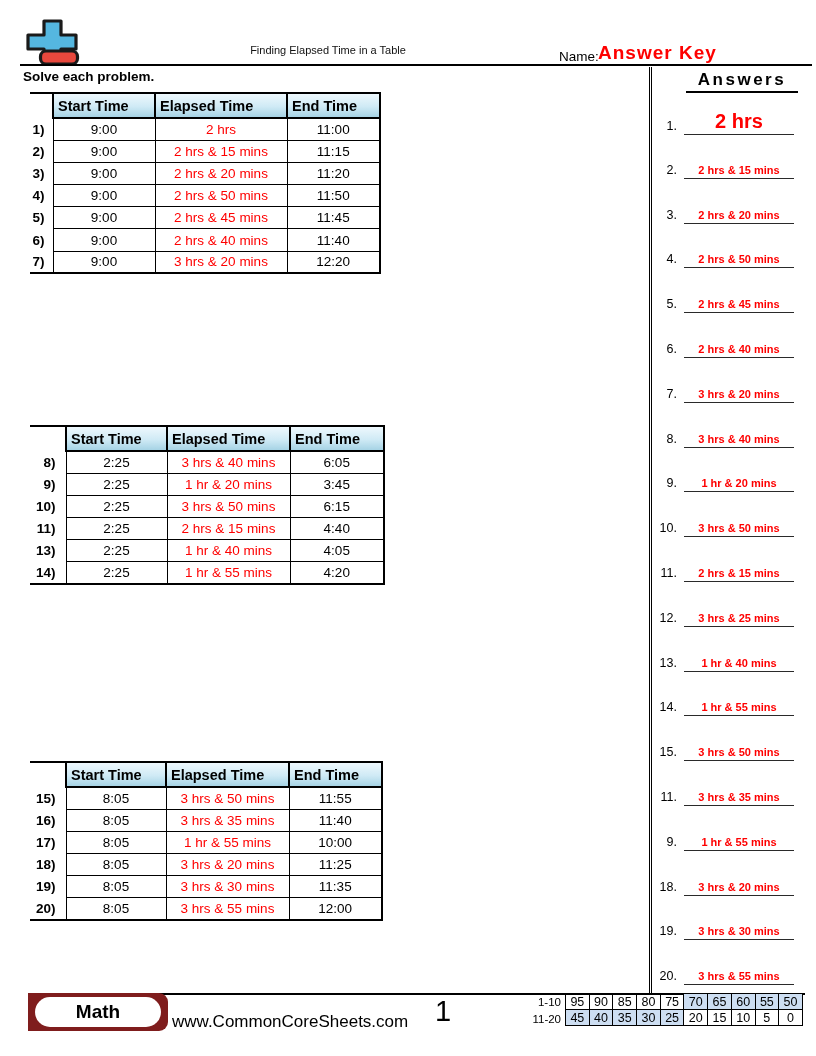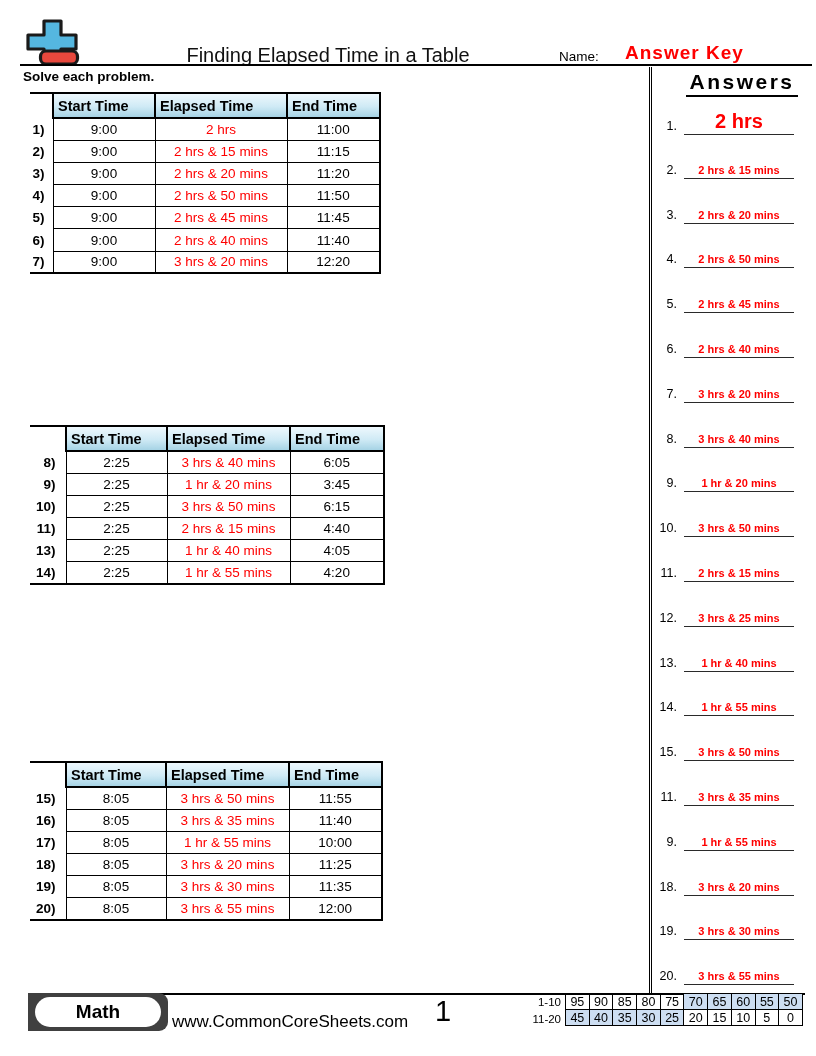--- a/index.html
+++ b/index.html
@@ -3,32 +3,32 @@
 <meta charset="utf-8">
 <style>
   html,body{margin:0;padding:0;}
   body{
     width:816px;height:1056px;position:relative;background:#ffffff;
     font-family:"Liberation Sans", sans-serif;color:#000;overflow:hidden;
   }
   
   #logo{position:absolute;left:24px;top:16px;}
   #page-title{position:absolute;left:168px;top:44px;width:320px;text-align:center;
-    font-size:20px;color:#111;}
+    font-size:11px;color:#111;}
   #name-label{position:absolute;left:559px;top:49px;font-size:13.5px;}
-  #answer-key{position:absolute;left:625px;top:42px;font-size:19px;font-weight:bold;
+  #answer-key{position:absolute;left:598px;top:42px;font-size:19px;font-weight:bold;
     color:var(--red,#fe0000);letter-spacing:1px;}
   #header-line{position:absolute;left:20px;top:64px;width:792px;border-top:2.4px solid #000;}
   #instruction{position:absolute;left:23px;top:69px;font-size:13.5px;font-weight:bold;}
   
   #divider{position:absolute;left:649px;top:67px;height:926px;width:2.6px;
     border-left:1.4px solid #000;border-right:1.4px solid #000;box-sizing:border-box;}
   
   #answers-heading{position:absolute;left:686px;top:70px;width:112px;text-align:center;
-    font-size:21px;font-weight:bold;letter-spacing:2.5px;border-bottom:2.2px solid #000;
+    font-size:17px;font-weight:bold;letter-spacing:2.5px;border-bottom:2.2px solid #000;
     padding-bottom:1px;}
   .answer-item{position:absolute;left:651px;width:146px;}
   .answer-num{position:absolute;left:0;bottom:2px;width:26px;text-align:right;font-size:12.5px;}
   .answer-line{margin-left:33px;width:110px;border-bottom:1.7px solid #2a2a2a;
     text-align:center;color:var(--red,#fe0000);font-weight:bold;font-size:11px;
     padding-bottom:2px;white-space:nowrap;}
   .answer-item.first .answer-line{font-size:20px;padding-bottom:1px;}
   
   .qtable{position:absolute;left:30px;}
   .qtable table{border-collapse:collapse;table-layout:fixed;border:2.2px solid #000;}
@@ -36,21 +36,21 @@
   .qtable th.hcell{border:2.2px solid #000;height:25px;font-size:14.5px;font-weight:bold;
     text-align:left;padding:0 4px;
     background:linear-gradient(180deg,#eef8fd 0%,#cfeaf5 55%,#a6d3e5 100%);}
   .qtable td.cell{border:1.6px solid #000;height:22.2px;text-align:center;font-size:13.5px;padding:0;}
   .qtable .numcol{border:none !important;background:none;text-align:right;
     font-weight:bold;font-size:13.5px;}
   .qtable table{border-left:none;}
   .qtable td.elapsed{color:var(--red,#fe0000);}
   
   #footer-line{position:absolute;left:28px;top:993px;width:777px;border-top:2px solid #000;}
-  #math-badge{position:absolute;left:28px;top:993px;width:140px;height:38px;background:#404040;
+  #math-badge{position:absolute;left:28px;top:993px;width:140px;height:38px;background:#7f1d1d;
     border-radius:0 9px 9px 0;}
   #math-pill{position:absolute;left:7px;top:4px;width:126px;height:30px;background:#fff;
     border-radius:15px;display:flex;align-items:center;justify-content:center;
     font-size:19px;font-weight:bold;color:#000;}
   #site-url{position:absolute;left:172px;top:1012px;font-size:17px;}
   #page-number{position:absolute;left:418px;top:995px;width:50px;text-align:center;font-size:29px;}
   .grid-label{position:absolute;left:513px;width:48px;text-align:right;font-size:11.5px;}
   #grid-label-1{top:996px;}
   #grid-label-2{top:1013px;}
   #score-grid{position:absolute;left:565px;top:993px;}

